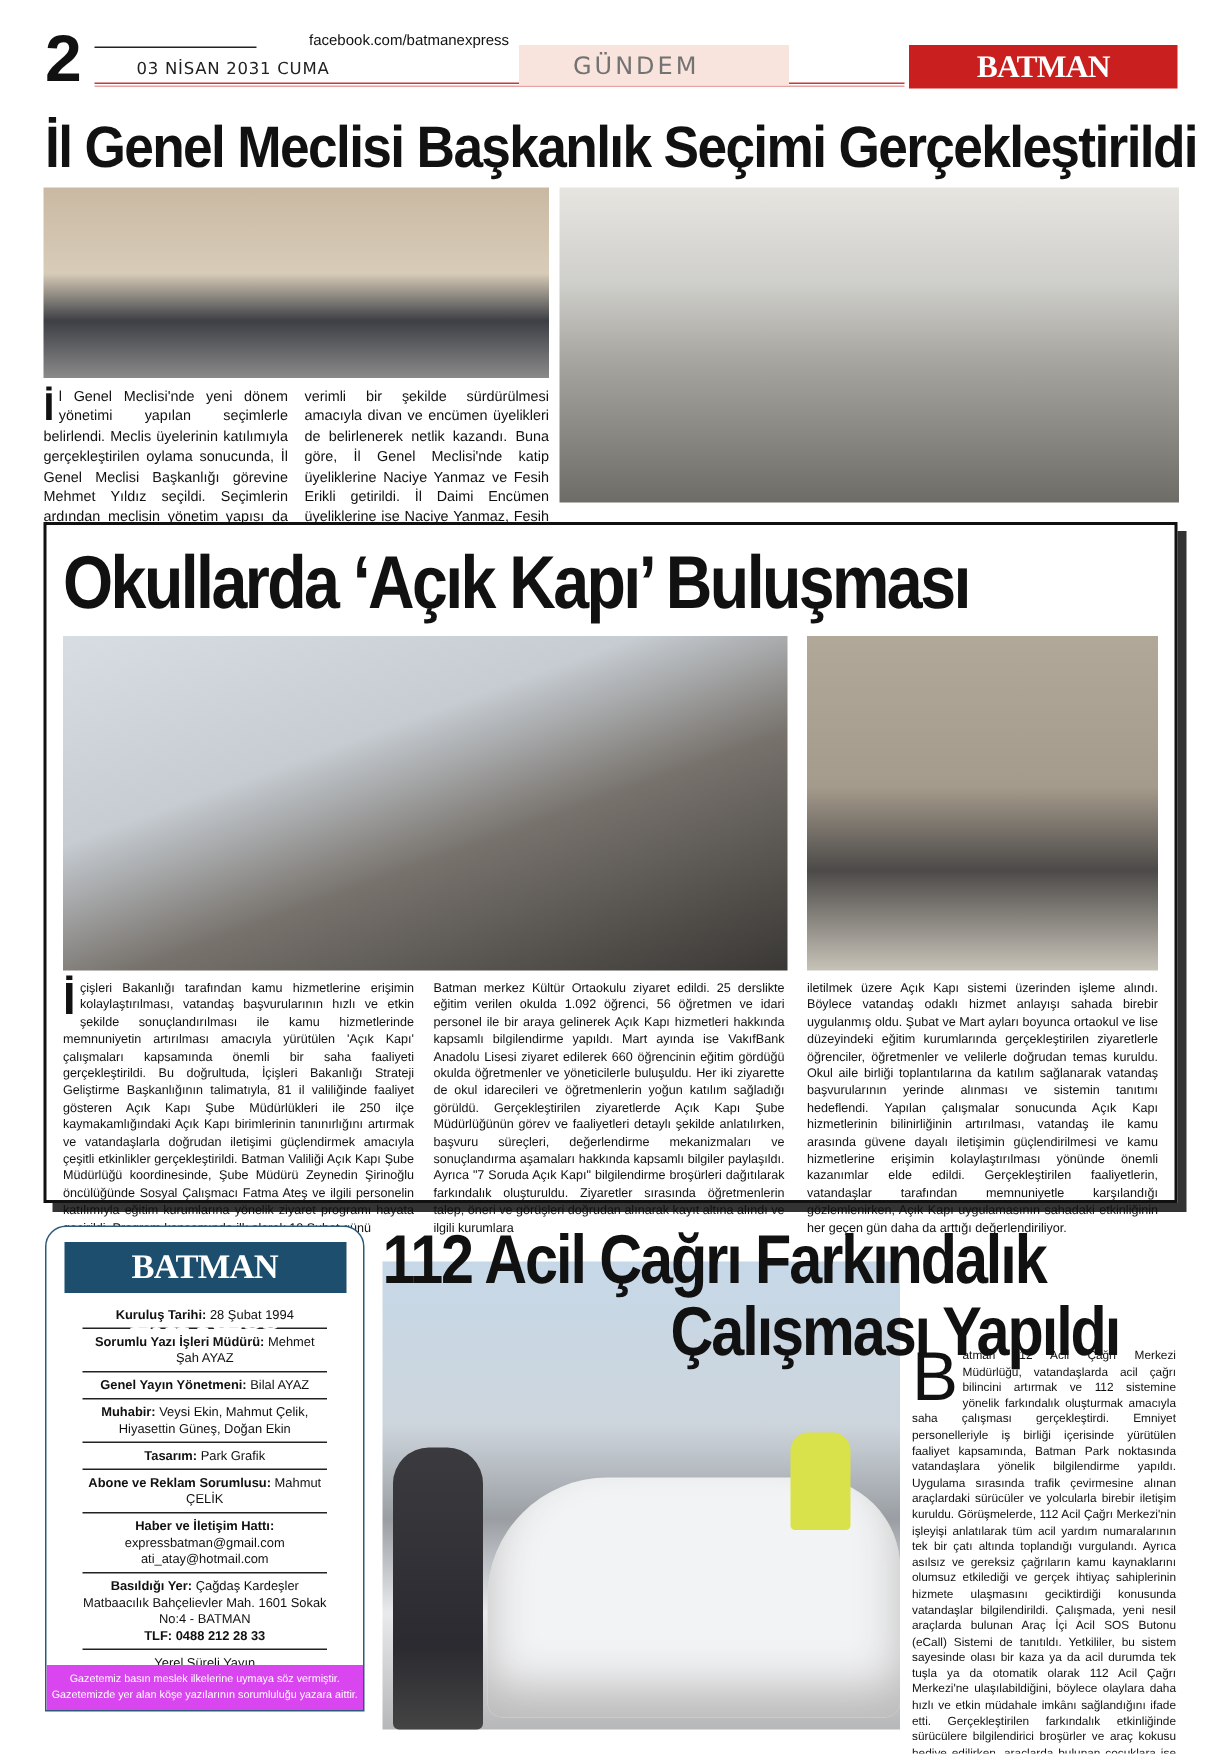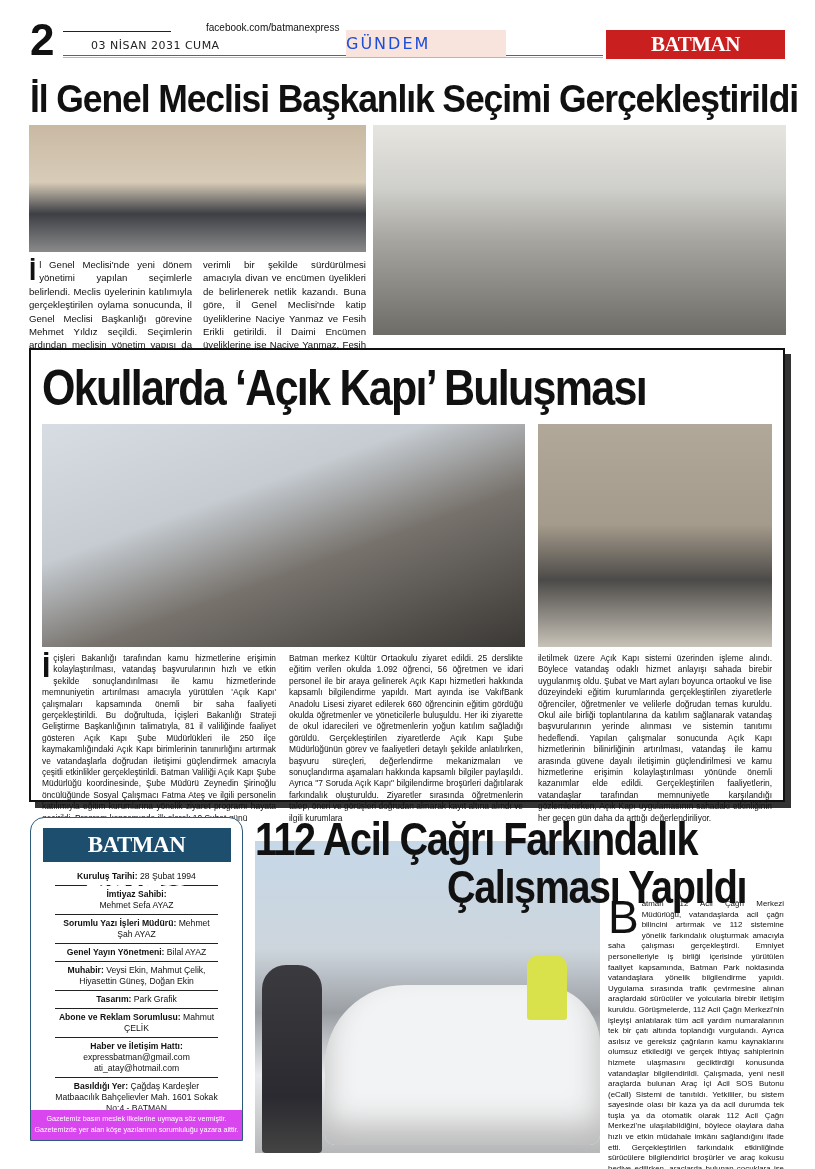--- a/index.html
+++ b/index.html
@@ -6,21 +6,21 @@
   html, body { width: 815px; height: 1169px; background: #fff; overflow: hidden; }
   body { font-family: "Liberation Sans", sans-serif; color: #111; position: relative; }
 
   
   .page-num { position: absolute; left: 30px; top: 18px; font: bold 44px/44px "Liberation Sans", sans-serif; color: #111; }
   .hdr-line-top { position: absolute; left: 63px; top: 31px; width: 108px; border-top: 1px solid #222; }
   .hdr-fb { position: absolute; left: 174px; top: 22px; font-size: 10px; color: #111; margin-left: 32px; }
   .hdr-date { position: absolute; left: 91px; top: 39px; font: 11px "DejaVu Sans", sans-serif; letter-spacing: 0.5px; color: #222; }
   .hdr-red-line { position: absolute; left: 63px; top: 55px; width: 540px; border-top: 1px solid #c23a3a; }
   .hdr-red-line2 { position: absolute; left: 63px; top: 57px; width: 540px; border-top: 1px solid #e8a0a0; }
-  .hdr-section { position: absolute; left: 346px; top: 30px; width: 160px; height: 27px; background: #f8e4dc; font: 16px "DejaVu Sans", sans-serif; letter-spacing: 2px; line-height: 27px; color: #1d4ed8; }
+  .hdr-section { position: absolute; left: 346px; top: 30px; width: 180px; height: 27px; background: #f8e4dc; font: 16px "DejaVu Sans", sans-serif; letter-spacing: 2px; padding-left: 36px; line-height: 27px; color: #737373; }
   .hdr-logo { position: absolute; left: 606px; top: 30px; width: 179px; height: 29px; background: #c91f1f; color: #fff; font: bold 21px/29px "Liberation Serif", serif; text-align: center; letter-spacing: -0.5px; }
 
   
   .a1-title { position: absolute; left: 30px; top: 76px; width: 760px; font: bold 39px/46px "Liberation Sans", sans-serif; letter-spacing: -1.2px; color: #111; transform: scaleX(0.91); transform-origin: left; white-space: nowrap; }
   .photo { position: absolute; overflow: hidden; }
   .a1-p1 { left: 29px; top: 125px; width: 337px; height: 127px; background: linear-gradient(180deg, #c9b9a3 0%, #d8ccb8 45%, #3d3f45 70%, #8a8a8a 100%); }
   .a1-p2 { left: 373px; top: 125px; width: 413px; height: 210px; background: linear-gradient(180deg, #e7e5e0 0%, #cfcfcb 30%, #a7a59f 55%, #6e6c66 100%); }
   .a1-text { position: absolute; top: 258px; font-size: 9.6px; line-height: 13.4px; text-align: justify; color: #111; }
   .a1-col1 { left: 29px; width: 163px; }
   .a1-col2 { left: 203px; width: 163px; }
@@ -84,21 +84,20 @@
 <div class="a2-text a2-col1">
   <span class="dropcap-sm">İ</span>
   <span>çişleri Bakanlığı tarafından kamu hizmetlerine erişimin kolaylaştırılması, vatandaş başvurularının hızlı ve etkin şekilde sonuçlandırılması ile kamu hizmetlerinde memnuniyetin artırılması amacıyla yürütülen 'Açık Kapı' çalışmaları kapsamında önemli bir saha faaliyeti gerçekleştirildi. Bu doğrultuda, İçişleri Bakanlığı Strateji Geliştirme Başkanlığının talimatıyla, 81 il valiliğinde faaliyet gösteren Açık Kapı Şube Müdürlükleri ile 250 ilçe kaymakamlığındaki Açık Kapı birimlerinin tanınırlığını artırmak ve vatandaşlarla doğrudan iletişimi güçlendirmek amacıyla çeşitli etkinlikler gerçekleştirildi. Batman Valiliği Açık Kapı Şube Müdürlüğü koordinesinde, Şube Müdürü Zeynedin Şirinoğlu öncülüğünde Sosyal Çalışmacı Fatma Ateş ve ilgili personelin katılımıyla eğitim kurumlarına yönelik ziyaret programı hayata geçirildi. Program kapsamında ilk olarak 10 Şubat günü</span>
 </div>
 <div class="a2-text a2-col2">Batman merkez Kültür Ortaokulu ziyaret edildi. 25 derslikte eğitim verilen okulda 1.092 öğrenci, 56 öğretmen ve idari personel ile bir araya gelinerek Açık Kapı hizmetleri hakkında kapsamlı bilgilendirme yapıldı. Mart ayında ise VakıfBank Anadolu Lisesi ziyaret edilerek 660 öğrencinin eğitim gördüğü okulda öğretmenler ve yöneticilerle buluşuldu. Her iki ziyarette de okul idarecileri ve öğretmenlerin yoğun katılım sağladığı görüldü. Gerçekleştirilen ziyaretlerde Açık Kapı Şube Müdürlüğünün görev ve faaliyetleri detaylı şekilde anlatılırken, başvuru süreçleri, değerlendirme mekanizmaları ve sonuçlandırma aşamaları hakkında kapsamlı bilgiler paylaşıldı. Ayrıca "7 Soruda Açık Kapı" bilgilendirme broşürleri dağıtılarak farkındalık oluşturuldu. Ziyaretler sırasında öğretmenlerin talep, öneri ve görüşleri doğrudan alınarak kayıt altına alındı ve ilgili kurumlara</div>
 <div class="a2-text a2-col3">iletilmek üzere Açık Kapı sistemi üzerinden işleme alındı. Böylece vatandaş odaklı hizmet anlayışı sahada birebir uygulanmış oldu. Şubat ve Mart ayları boyunca ortaokul ve lise düzeyindeki eğitim kurumlarında gerçekleştirilen ziyaretlerle öğrenciler, öğretmenler ve velilerle doğrudan temas kuruldu. Okul aile birliği toplantılarına da katılım sağlanarak vatandaş başvurularının yerinde alınması ve sistemin tanıtımı hedeflendi. Yapılan çalışmalar sonucunda Açık Kapı hizmetlerinin bilinirliğinin artırılması, vatandaş ile kamu arasında güvene dayalı iletişimin güçlendirilmesi ve kamu hizmetlerine erişimin kolaylaştırılması yönünde önemli kazanımlar elde edildi. Gerçekleştirilen faaliyetlerin, vatandaşlar tarafından memnuniyetle karşılandığı gözlemlenirken, Açık Kapı uygulamasının sahadaki etkinliğinin her geçen gün daha da arttığı değerlendiriliyor.</div>
 
 <div class="mast">
   <div class="mast-logo">BATMAN EXPRESS</div>
   <div class="mast-row"><b>Kuruluş Tarihi:</b> <span>28 Şubat 1994</span></div>
-  <div class="mast-row"><b>İmtiyaz Sahibi:</b><br><span>Mehmet Sefa AYAZ</span></div>
   <div class="mast-row"><b>Sorumlu Yazı İşleri Müdürü:</b> <span>Mehmet Şah AYAZ</span></div>
   <div class="mast-row"><b>Genel Yayın Yönetmeni:</b> <span>Bilal AYAZ</span></div>
   <div class="mast-row"><b>Muhabir:</b> <span>Veysi Ekin, Mahmut Çelik, Hiyasettin Güneş, Doğan Ekin</span></div>
   <div class="mast-row"><b>Tasarım:</b> <span>Park Grafik</span></div>
   <div class="mast-row"><b>Abone ve Reklam Sorumlusu:</b> <span>Mahmut ÇELİK</span></div>
   <div class="mast-row"><b>Haber ve İletişim Hattı:</b><br><span>expressbatman@gmail.com ati_atay@hotmail.com</span></div>
   <div class="mast-row"><b>Basıldığı Yer:</b> <span>Çağdaş Kardeşler Matbaacılık Bahçelievler Mah. 1601 Sokak No:4 - BATMAN</span><br><b>TLF:</b> <b>0488 212 28 33</b></div>
   <div class="mast-row" style="border-bottom:none;">Yerel Süreli Yayın</div>
   <div class="mast-foot">
     <div>Gazetemiz basın meslek ilkelerine uymaya söz vermiştir.</div>

